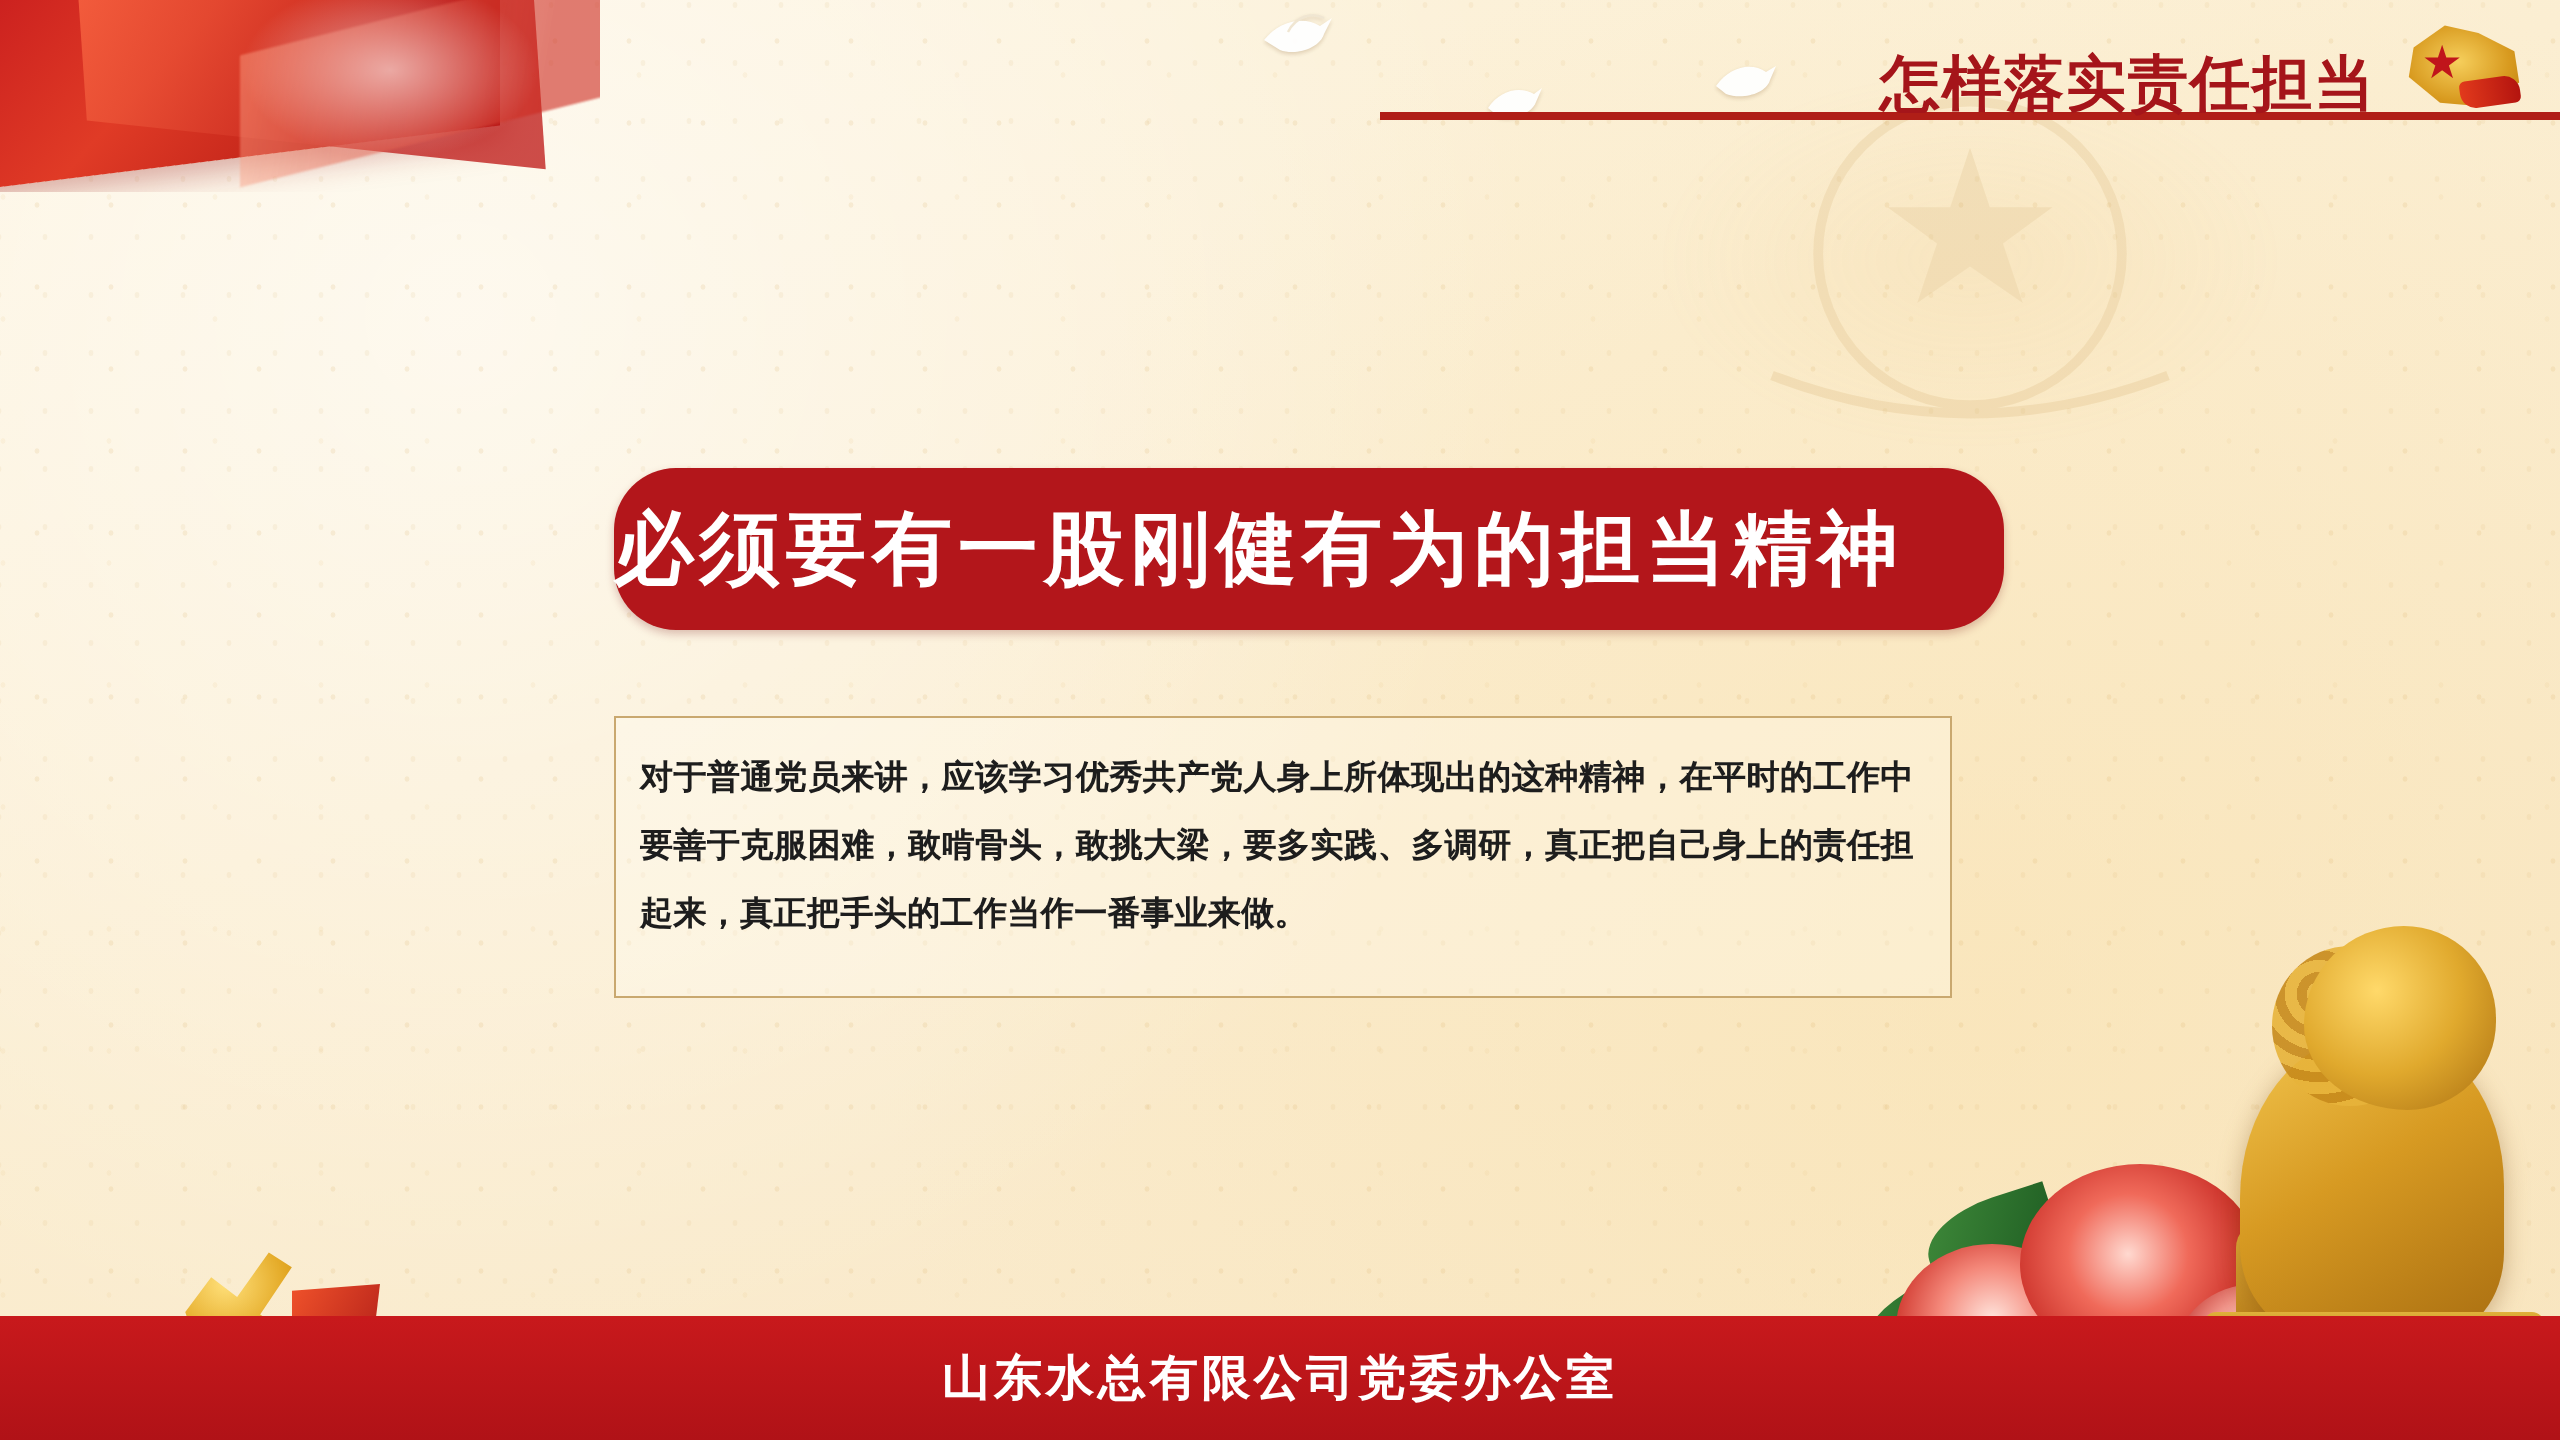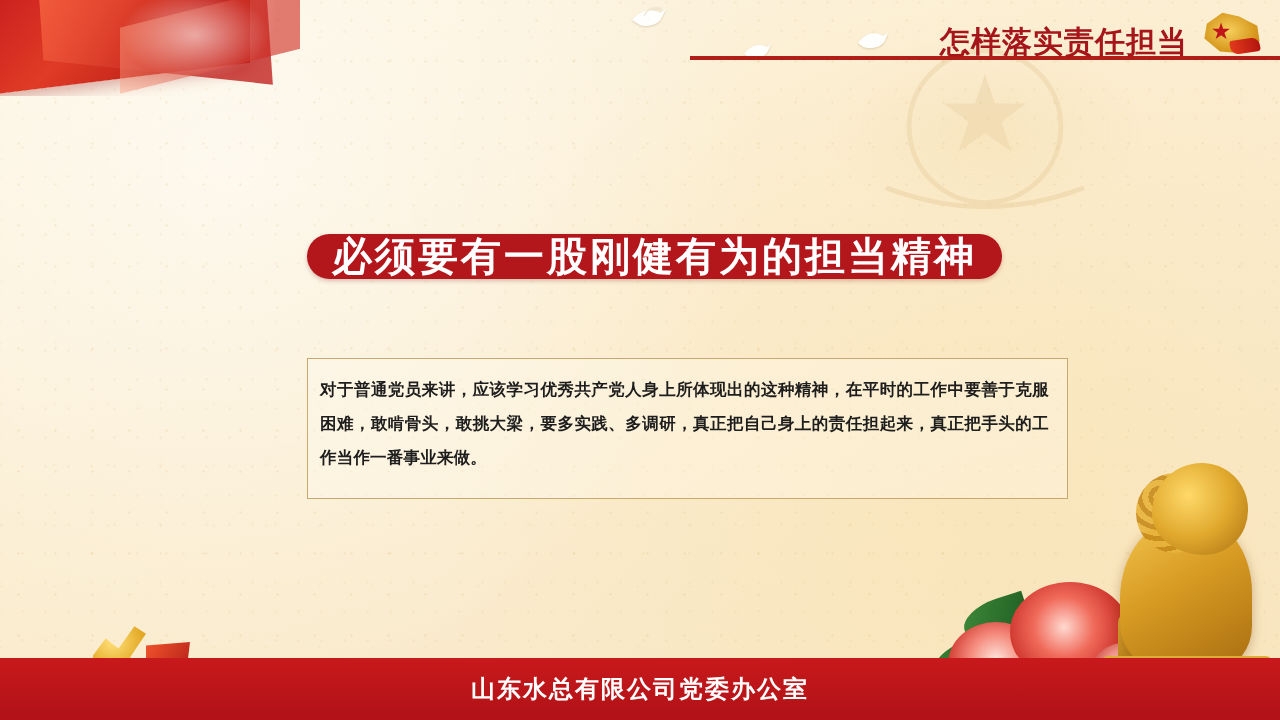--- a/index.html
+++ b/index.html
@@ -156,42 +156,42 @@
     border-radius: 3px 8px 3px 8px;
     transform: rotate(-8deg);
   }
 
   
   .title-banner {
     position: absolute;
     left: 307px;
     top: 234px;
     width: 695px;
-    height: 45px;
+    height: 81px;
     background: #b3161b;
     display: flex;
     align-items: center;
-    justify-content: center;
+    justify-content: flex-start;
     box-shadow: 0 2px 4px rgba(120,20,20,.25);
     border-radius: 31px;
   }
   .title-banner .title-text {
     color: #ffffff;
     font-size: 40px;
     font-weight: bold;
     letter-spacing: 3px;
     white-space: nowrap;
   }
 
   
   .body-box {
     position: absolute;
     left: 307px;
     top: 358px;
-    width: 761px;
+    width: 669px;
     min-height: 136px;
     border: 1px solid #c9a86f;
     background: rgba(255,252,241,0.35);
     box-sizing: border-box;
     padding: 14px 18px 24px 12px;
   }
   .body-box p {
     margin: 0;
     font-size: 16.5px;
     line-height: 2.05;

